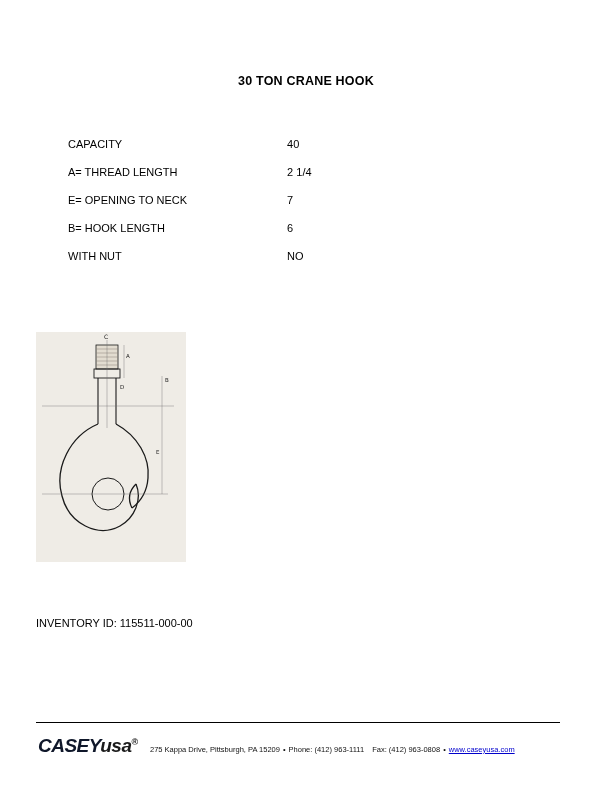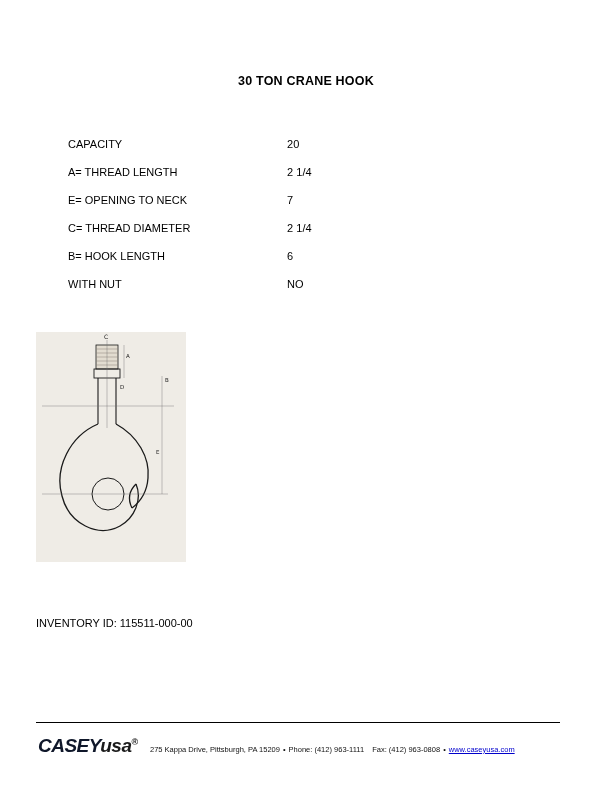--- a/index.html
+++ b/index.html
@@ -110,33 +110,29 @@
 <body>
 
 <div class="page">
 
   <div class="title">30 TON CRANE HOOK</div>
 
   <table class="spec-table">
     <tbody>
       <tr>
         <td class="spec-label">CAPACITY</td>
-        <td class="spec-value">20</td>
+        <td class="spec-value">40</td>
       </tr>
       <tr>
         <td class="spec-label">A= THREAD LENGTH</td>
         <td class="spec-value">2 1/4</td>
       </tr>
       <tr>
         <td class="spec-label">E= OPENING TO NECK</td>
         <td class="spec-value">7</td>
-      </tr>
-      <tr>
-        <td class="spec-label">C= THREAD DIAMETER</td>
-        <td class="spec-value">2 1/4</td>
       </tr>
       <tr>
         <td class="spec-label">B= HOOK LENGTH</td>
         <td class="spec-value">6</td>
       </tr>
       <tr>
         <td class="spec-label">WITH NUT</td>
         <td class="spec-value">NO</td>
       </tr>
     </tbody>

